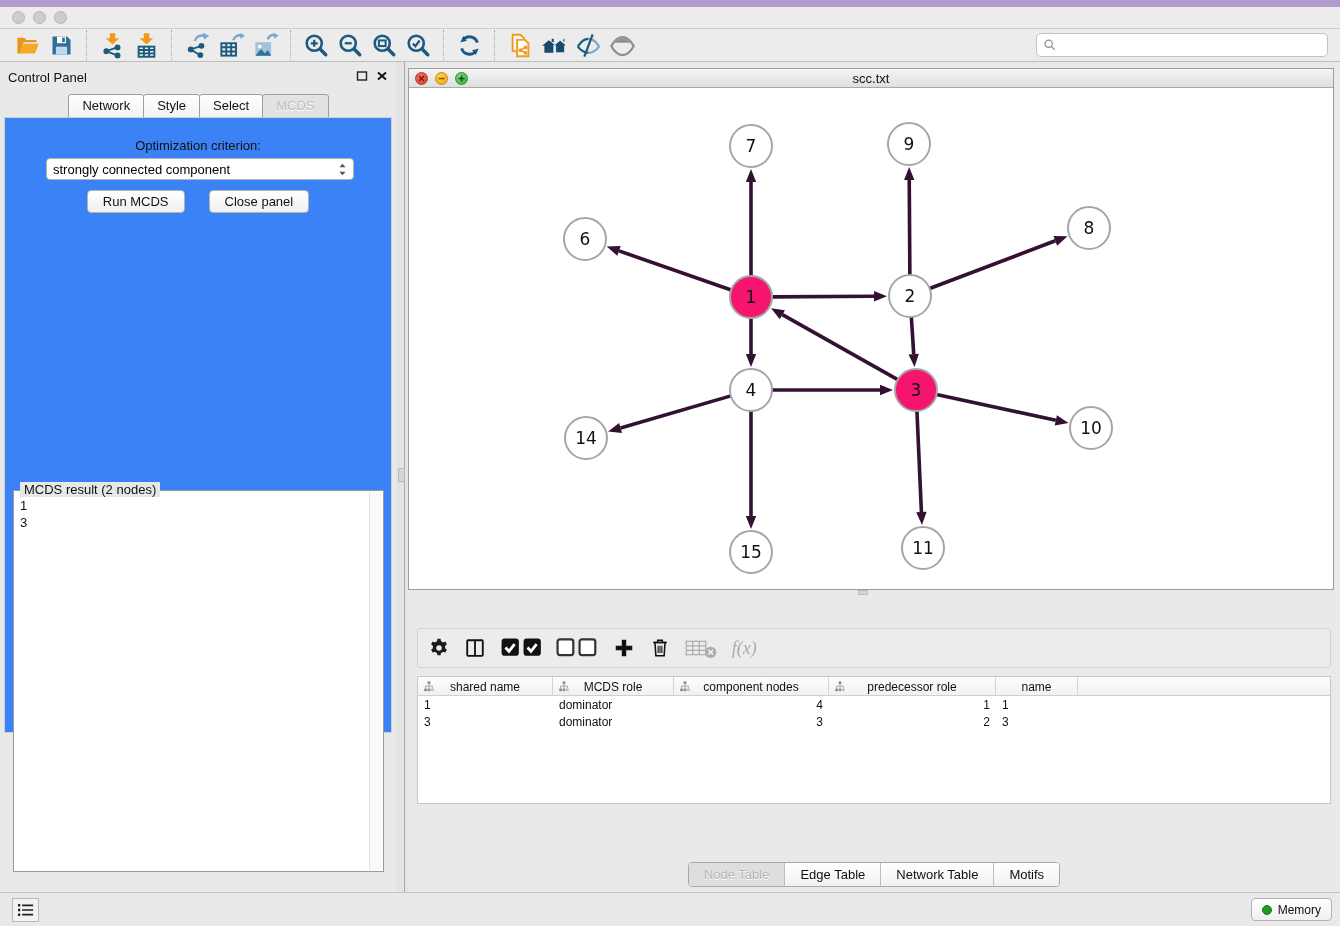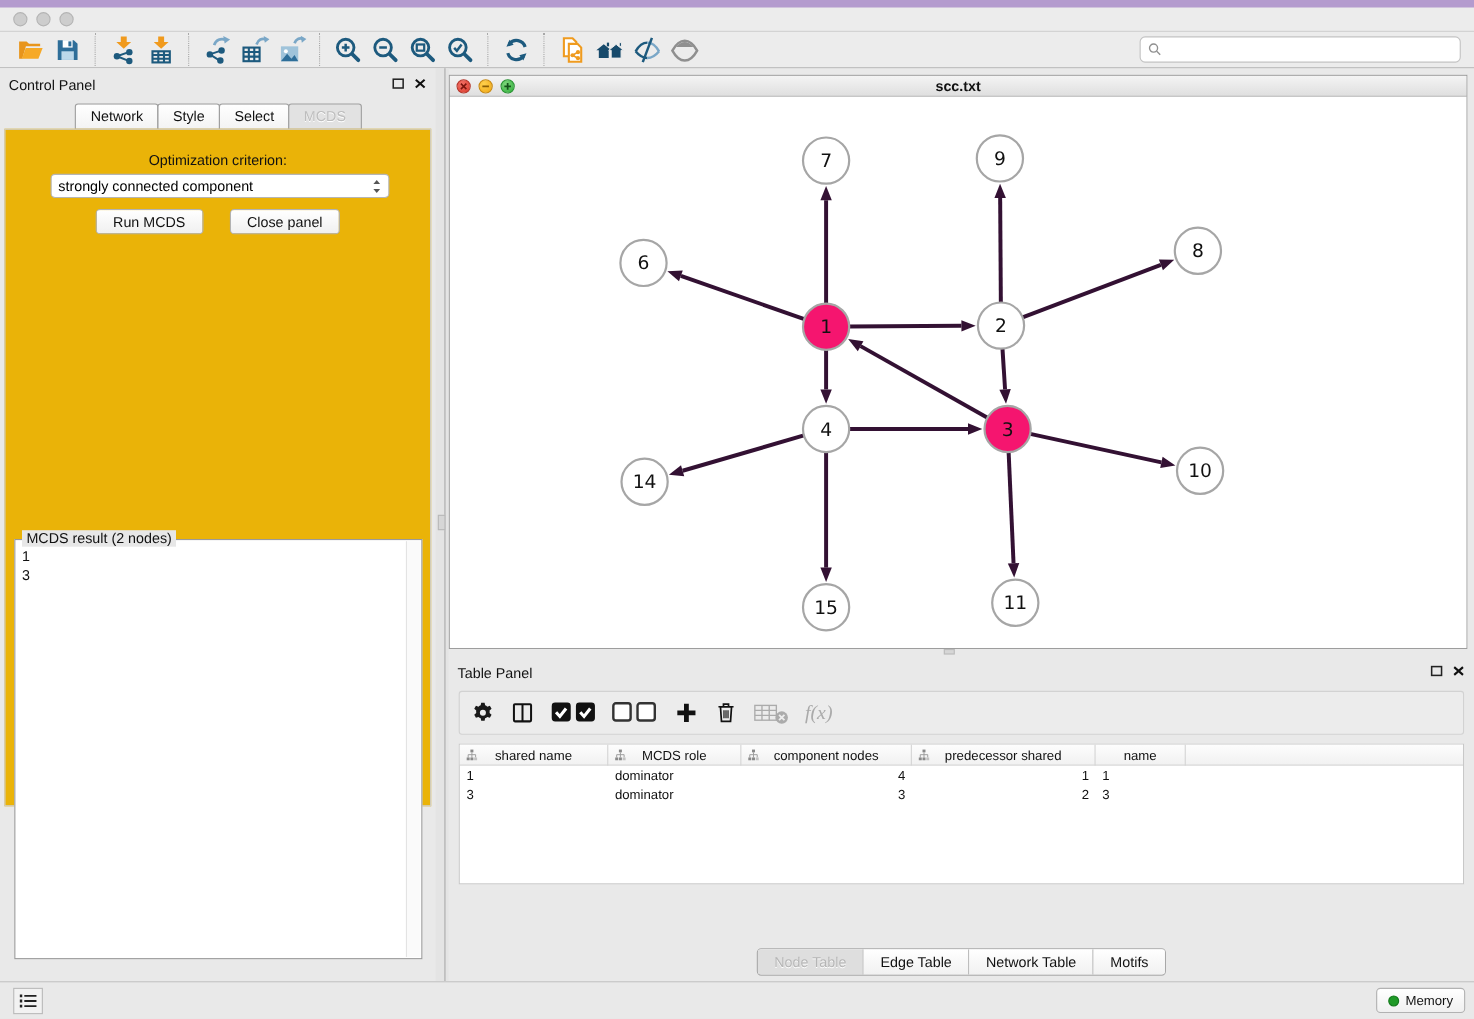--- a/index.html
+++ b/index.html
@@ -25,41 +25,41 @@
   .control-panel { position:absolute; left:0; top:62px; width:396px; height:830px; background:#e9e9e9; }
   .panel-head { position:relative; height:28px; }
   .panel-title { position:absolute; left:8px; top:8px; font-size:13px; color:#111; }
   .panel-btns { position:absolute; right:8px; top:8px; display:flex; gap:8px; }
   .panel-btns svg { width:12px; height:12px; }
 
   .cp-tabs { position:absolute; left:0; top:32px; width:396px; display:flex; justify-content:center; }
   .cp-tab { font-size:13px; padding:3px 13px 4px; background:linear-gradient(#ffffff,#f3f3f3); border:1px solid #9f9f9f; border-bottom:1px solid #9f9f9f; margin-right:-1px; color:#111; border-radius:3px 3px 0 0; }
   .cp-tab.sel { background:#e2e2e2; color:#bdbdbd; text-shadow:0 1px 0 #fff; }
 
-  .cp-body { position:absolute; left:4px; top:55px; width:388px; height:616px; background:#eab308; border:1px solid #cfcfcf; }
+  .cp-body { position:absolute; left:4px; top:55px; width:388px; height:616px; background:#3b82f6; border:1px solid #cfcfcf; }
   .opt-label { margin-top:20px; text-align:center; font-size:13px; color:#111; }
   .dropdown { position:absolute; left:41px; top:40px; width:308px; height:22px; background:#fff; border:1px solid #b5b5b5; border-radius:4px; display:flex; align-items:center; padding:0 6px; font-size:13px; }
   .dropdown .dd-label { flex:1; }
   .dropdown svg { width:9px; height:15px; }
   .cp-buttons { position:absolute; left:0; top:72px; width:100%; display:flex; justify-content:center; gap:24px; }
   .btn { font-size:13px; padding:3px 15px; background:linear-gradient(#ffffff,#f0f0f0); border:1px solid #b2b2b2; border-radius:4px; color:#111; }
 
   .mcds-result { position:absolute; left:8px; top:372px; width:371px; height:382px; border:1px solid #9a9a9a; background:#fff; }
   .mcds-legend { position:absolute; left:6px; top:-9px; background:#e7e7e7; padding:0 4px; font-size:13px; color:#111; }
   .mcds-lines { position:absolute; left:6px; top:6px; font-size:13px; line-height:17px; color:#111; }
   .mcds-scroll { position:absolute; right:1px; top:1px; bottom:1px; width:13px; background:#fafafa; border-left:1px solid #e3e3e3; }
 
   
   .v-divider { position:absolute; left:396px; top:62px; width:12px; height:830px; background:#e4e4e4; }
   .v-divider .line { position:absolute; left:8px; top:0; width:1px; height:100%; background:#a9a9a9; }
   .v-divider .handle { position:absolute; left:2px; top:406px; width:7px; height:14px; background:#d6d6d6; border:1px solid #b8b8b8; }
 
   
   .net-window { position:absolute; left:408px; top:68px; width:926px; height:522px; border:1px solid #9d9d9d; background:#fff; }
-  .net-titlebar { position:relative; height:19px; background:linear-gradient(#f4f4f4,#dfdfdf); border-bottom:1px solid #aaa;font-weight:bold; }
+  .net-titlebar { position:relative; height:19px; background:linear-gradient(#f4f4f4,#dfdfdf); border-bottom:1px solid #aaa; }
   .net-title { position:absolute; left:0; right:0; top:2px; text-align:center; font-size:13px; color:#111; }
   .net-lights { position:absolute; left:6px; top:3px; display:flex; gap:7px; }
   .nl { width:13px; height:13px; border-radius:50%; display:flex; align-items:center; justify-content:center; }
   .nl svg { width:9px; height:9px; }
   .nl.red { background:radial-gradient(circle at 35% 30%, #f37166, #d93a2b); border:1px solid #b5352a; }
   .nl.yellow { background:radial-gradient(circle at 35% 30%, #ffd04d, #f0a713); border:1px solid #c8890f; }
   .nl.green { background:radial-gradient(circle at 35% 30%, #7ed67c, #2fae39); border:1px solid #279331; }
   .net-canvas { position:relative; width:924px; height:501px; background:#fff; }
   .net-canvas svg { position:absolute; left:0; top:0; }
 
@@ -407,31 +407,20 @@
           </g>
         </svg>
     </div>
   </div>
 
   <div class="h-divider">
     <div class="handle"></div>
   </div>
 
   <div class="table-panel">
-    <div class="panel-head">
-      <span class="panel-title">Table Panel</span>
-      <span class="panel-btns">
-        <svg viewBox="0 0 12 12">
-            <rect x="1.5" y="2" width="9" height="8" fill="none" stroke="#222" stroke-width="1.4"></rect>
-          </svg>
-        <svg viewBox="0 0 12 12">
-            <path d="M2 2.5l8 7M10 2.5l-8 7" stroke="#111" stroke-width="1.9"></path>
-          </svg>
-      </span>
-    </div>
     <div class="tp-toolbar">
       <span class="tp-btn">
           <svg viewBox="0 0 24 24" fill="#1a1a1a">
             <path d="M10.3 2h3.4l.5 2.6a7.6 7.6 0 0 1 2.2 1.3l2.5-.9 1.7 3-2 1.7a7.6 7.6 0 0 1 0 2.6l2 1.7-1.7 3-2.5-.9a7.6 7.6 0 0 1-2.2 1.3l-.5 2.6h-3.4l-.5-2.6a7.6 7.6 0 0 1-2.2-1.3l-2.5.9-1.7-3 2-1.7a7.6 7.6 0 0 1 0-2.6l-2-1.7 1.7-3 2.5.9a7.6 7.6 0 0 1 2.2-1.3z"></path>
             <circle cx="12" cy="12" r="3" fill="#ececec"></circle>
           </svg>
         </span>
       <span class="tp-btn">
           <svg viewBox="0 0 24 24" fill="none" stroke="#111" stroke-width="2">
             <rect x="3.5" y="3.5" width="17" height="17" rx="1"></rect>
@@ -509,21 +498,21 @@
             <span>component nodes</span>
           </div>
         <div class="th-cell w4">
             <svg viewBox="0 0 14 13">
               <rect x="5.4" y="0.5" width="3.2" height="3" fill="#8a8a8a"></rect>
               <path d="M7 3.5v2.5M3 9V6h8v3M7 6v3" stroke="#9a9a9a" fill="none"></path>
               <rect x="1.4" y="9" width="3.2" height="3" fill="#8a8a8a"></rect>
               <rect x="5.4" y="9" width="3.2" height="3" fill="#8a8a8a"></rect>
               <rect x="9.4" y="9" width="3.2" height="3" fill="#c2c2c2"></rect>
             </svg>
-            <span>predecessor shared</span>
+            <span>predecessor role</span>
           </div>
         <div class="th-cell w5">
             <span>name</span>
           </div>
       </div>
       <div class="tp-row">
         <div class="td w1">1</div>
         <div class="td w2">dominator</div>
         <div class="td w3 num">4</div>
         <div class="td w4 num">1</div>

